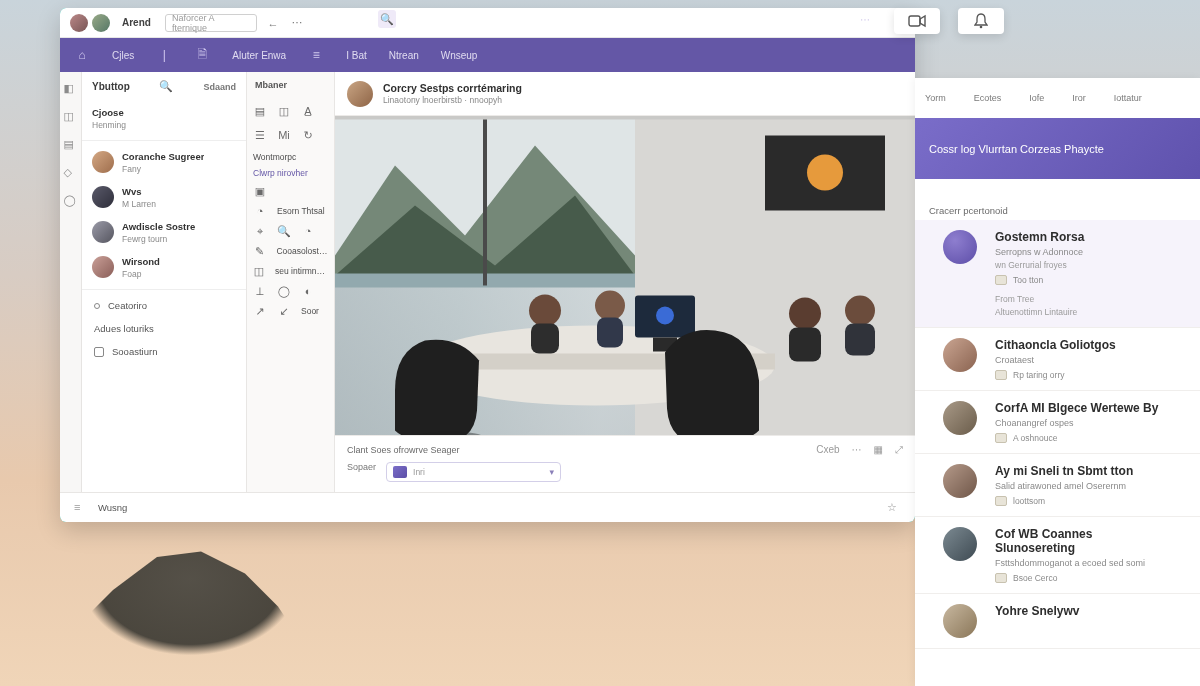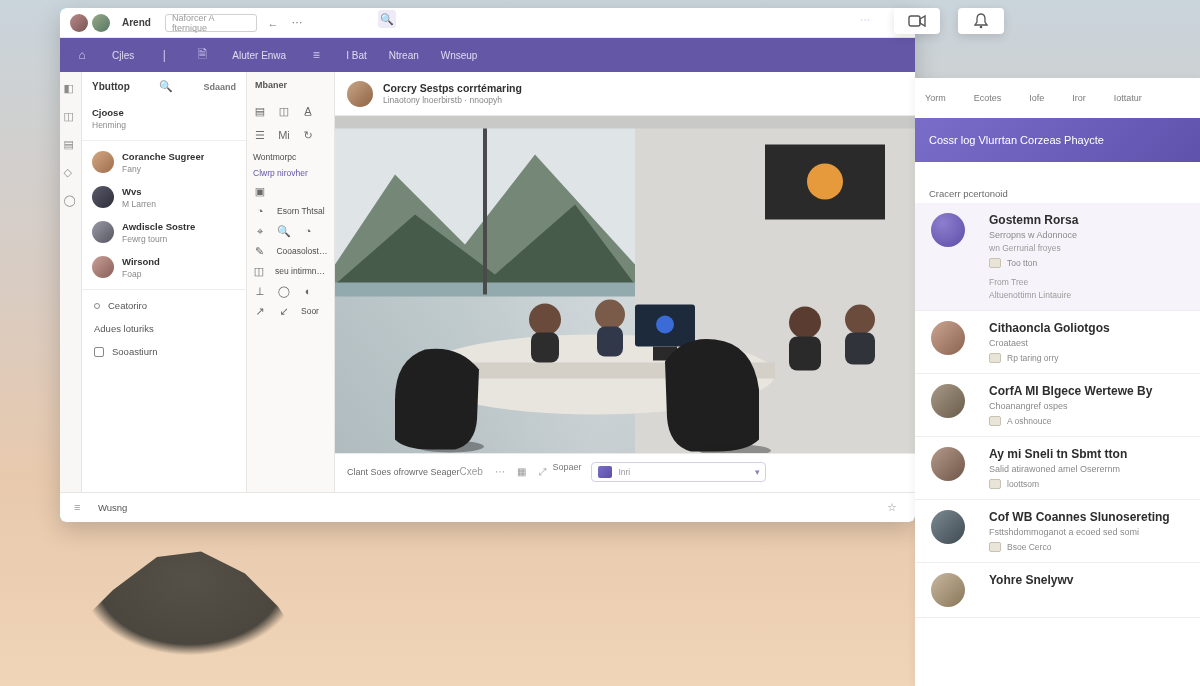--- a/index.html
+++ b/index.html
@@ -104,21 +104,21 @@
 .conv-head .hav{width:26px;height:26px;border-radius:50%;background:linear-gradient(135deg,#c9a584,#8e6446);}
 .conv-head .htxt{display:flex;flex-direction:column;gap:1px;}
 .conv-title{font-size:10.5px;font-weight:600;color:#2f2f2f;}
 .conv-sub{font-size:8.5px;color:#888;}
 .conv-body{flex:1;display:flex;align-items:stretch;justify-content:stretch;overflow:hidden;background:#eef1f2;}
 .hero{width:100%;height:100%;position:relative;background:
   linear-gradient(180deg, rgba(230,236,238,.7), rgba(200,207,210,.7)),
   linear-gradient(100deg,#6a7f85 0%,#8ea3a7 25%,#c5ced0 50%,#b7bdbf 75%,#9ea4a5 100%);
 }
 .hero svg{width:100%;height:100%;display:block;}
-.conv-foot{border-top:1px solid #eceae8;padding:8px 12px 10px;display:flex;flex-direction:row;gap:6px;}
+.conv-foot{border-top:1px solid #eceae8;padding:8px 12px 10px;display:flex;flex-direction:column;gap:6px;}
 .foot-top{display:flex;align-items:center;justify-content:space-between;font-size:9px;color:#6a6a6a;}
 .foot-actions{display:flex;gap:12px;color:#9a9a9a;font-size:10px;}
 .compose{display:flex;gap:10px;}
 .compose-left{font-size:9px;color:#777;flex:none;}
 .compose-box{flex:0 0 175px;height:20px;border:1px solid #d3cfe8;border-radius:4px;display:flex;align-items:center;padding:0 6px;gap:6px;background:#fff;}
 .compose-box .cicon{width:14px;height:12px;border-radius:2px;background:linear-gradient(135deg,#7b6ec8,#5b4ea7);}
 .compose-box .cph{font-size:8.5px;color:#9a9a9a;}
 
 
 .bottombar{height:30px;background:#fff;border-top:1px solid #e8e6e4;display:flex;align-items:center;padding:0 14px;gap:10px;}
@@ -130,24 +130,24 @@
 .float-search{position:absolute;top:10px;left:378px;width:18px;height:18px;background:#efeaf8;border-radius:3px;display:flex;align-items:center;justify-content:center;color:#6b5fb0;font-size:11px;}
 .float-dots{position:absolute;top:14px;left:860px;color:#cfc7ea;font-size:10px;}
 .float-card{position:absolute;background:#fff;border-radius:4px;box-shadow:0 3px 10px rgba(0,0,0,.12);display:flex;align-items:center;justify-content:center;}
 .float-card.cam{top:8px;left:894px;width:46px;height:26px;color:#5a5a5a;}
 .float-card.bell{top:8px;left:958px;width:46px;height:26px;color:#5a5a5a;}
 
 
 .rpanel{position:absolute;top:78px;left:915px;width:285px;height:608px;background:#fff;box-shadow:-2px 0 8px rgba(0,0,0,.05);overflow-y:auto;}
 .rtabs{height:40px;display:flex;align-items:center;gap:28px;padding:0 10px;font-size:9px;color:#7a7a7a;}
 .rtabs span{cursor:pointer;}
-.rhero{height:44px;background:linear-gradient(135deg,#7a6dc9,#5f52ad);display:flex;align-items:center;padding:0 14px;}
+.rhero{height:61px;background:linear-gradient(135deg,#7a6dc9,#5f52ad);display:flex;align-items:center;padding:0 14px;}
 .rhero-title{font-size:11px;color:#fff;font-weight:500;}
 .rsection{padding:26px 14px 4px;font-size:9.5px;color:#6a6a6a;}
-.rcard{display:flex;gap:24px;padding:10px 16px;border-bottom:1px solid #f0eeec;}
+.rcard{display:flex;gap:18px;padding:10px 28px;border-bottom:1px solid #f0eeec;}
 .rcard-av{width:34px;height:34px;border-radius:50%;flex:none;}
 .rcard-av.p1{background:radial-gradient(circle at 35% 30%,#8e7ecf,#5d4ea8);} 
 .rcard-av.p2{background:linear-gradient(135deg,#caa592,#8a6350);} 
 .rcard-av.p3{background:linear-gradient(135deg,#a99a88,#6a5c4a);} 
 .rcard-av.p4{background:linear-gradient(135deg,#b59a8a,#6f5648);} 
 .rcard-av.p5{background:linear-gradient(135deg,#7c8a92,#3e4a52);} 
 .rcard-av.p6{background:linear-gradient(135deg,#c8b8a0,#8a7658);} 
 .rcard-body{flex:1;display:flex;flex-direction:column;gap:3px;min-width:0;}
 .rcard-name{font-size:12px;font-weight:600;color:#2d2d2d;}
 .rcard-sub{font-size:9px;color:#8a8a8a;}

